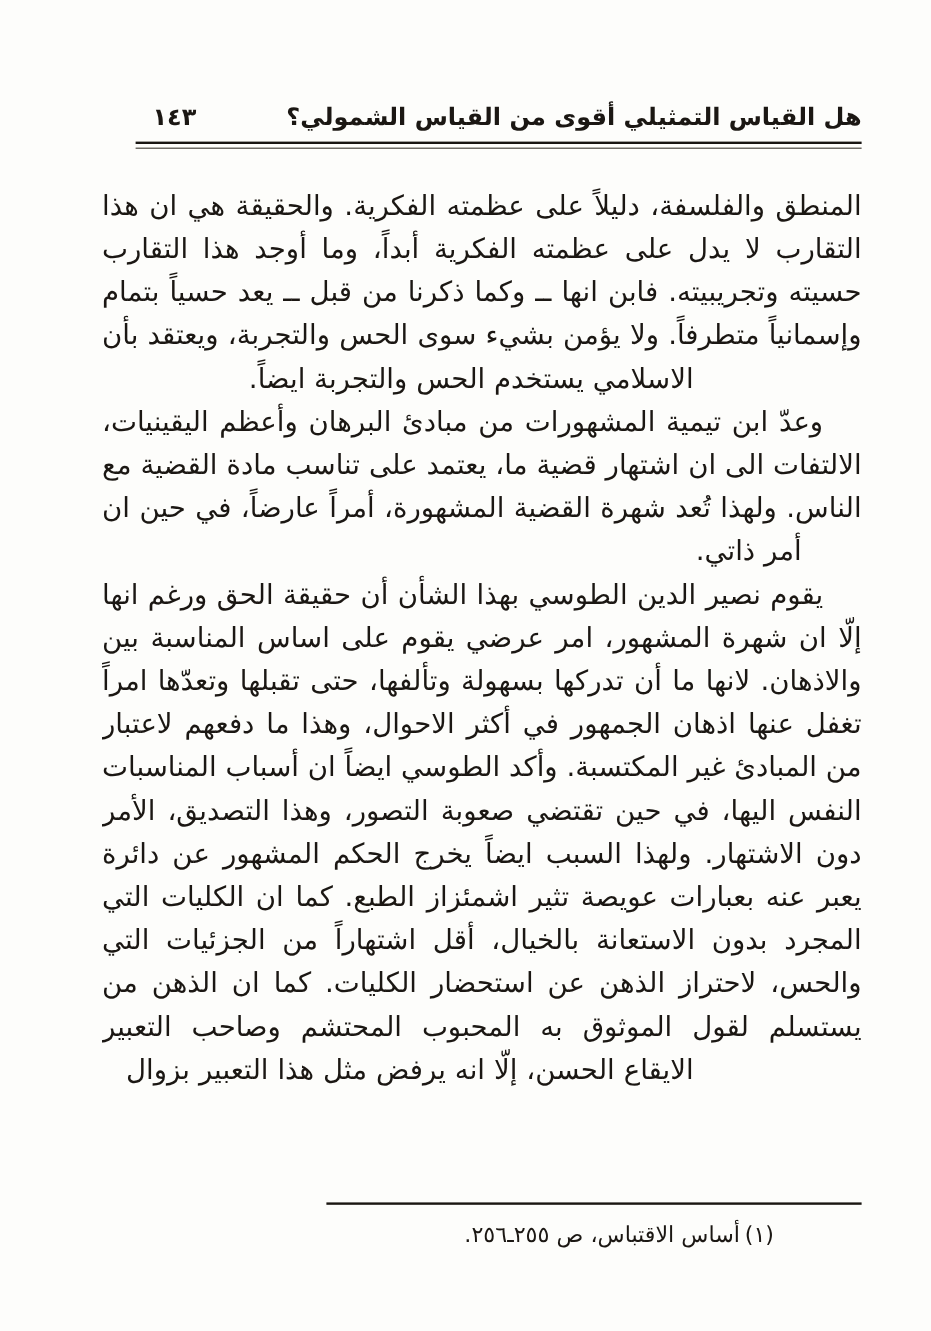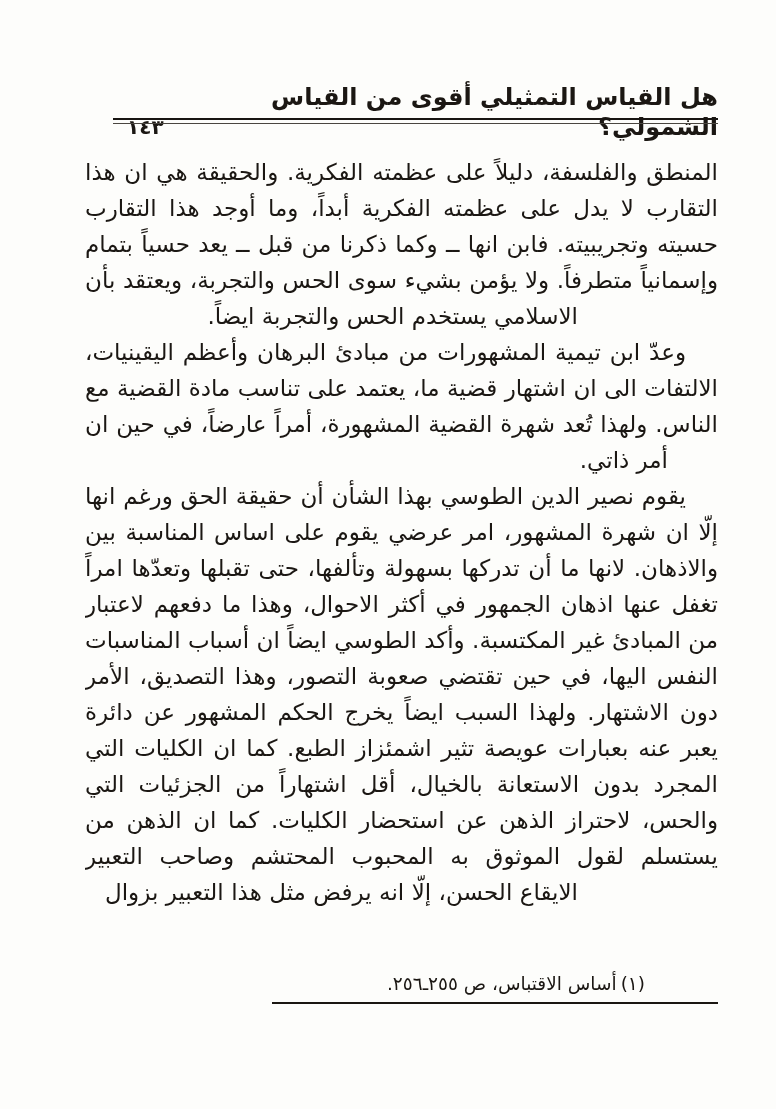--- a/index.html
+++ b/index.html
@@ -14,21 +14,21 @@
     overflow:hidden;
     box-sizing:border-box;
   }
   
   .header {
     position:absolute; top:82px; left:127px; right:58px;
     direction:rtl;
     display:flex; justify-content:space-between; align-items:flex-end;
   }
   .running-title {
-    font-weight:bold; font-size:24px; line-height:30px;
+    font-weight:bold; font-size:20px; line-height:30px;
     letter-spacing:0;
   }
   .page-number {
     font-weight:bold; font-size:20px; line-height:30px;
   }
   .header-rule {
     position:absolute; top:118px; left:113px; width:605px;
     height:3px;
     border-top:2px solid #181512;
     border-bottom:1px solid #4a4640;
@@ -53,21 +53,21 @@
     margin-left:20px;
   }
   .paragraph .line.last { padding-right:140px; }
   .paragraph[data-para-index="1"] .line.last { padding-right:50px; }
   
   .footnote-rule {
     position:absolute; top:1002px; left:272px; width:446px; height:2px;
     background:#1a1611;
   }
   .footnote {
-    position:absolute; top:968px; left:85px; width:633px;
+    position:absolute; top:1014px; left:85px; width:633px;
     direction:rtl; 
     padding-right:73px; box-sizing:border-box;
     font-size:18.5px; line-height:32px;
   }
   .footnote .fn-marker { margin-left:4px; }
 </style>
 </head>
 <body>
 
 <div class="page" style="--ink: #1b1713; --paper: #fdfdfb;">

